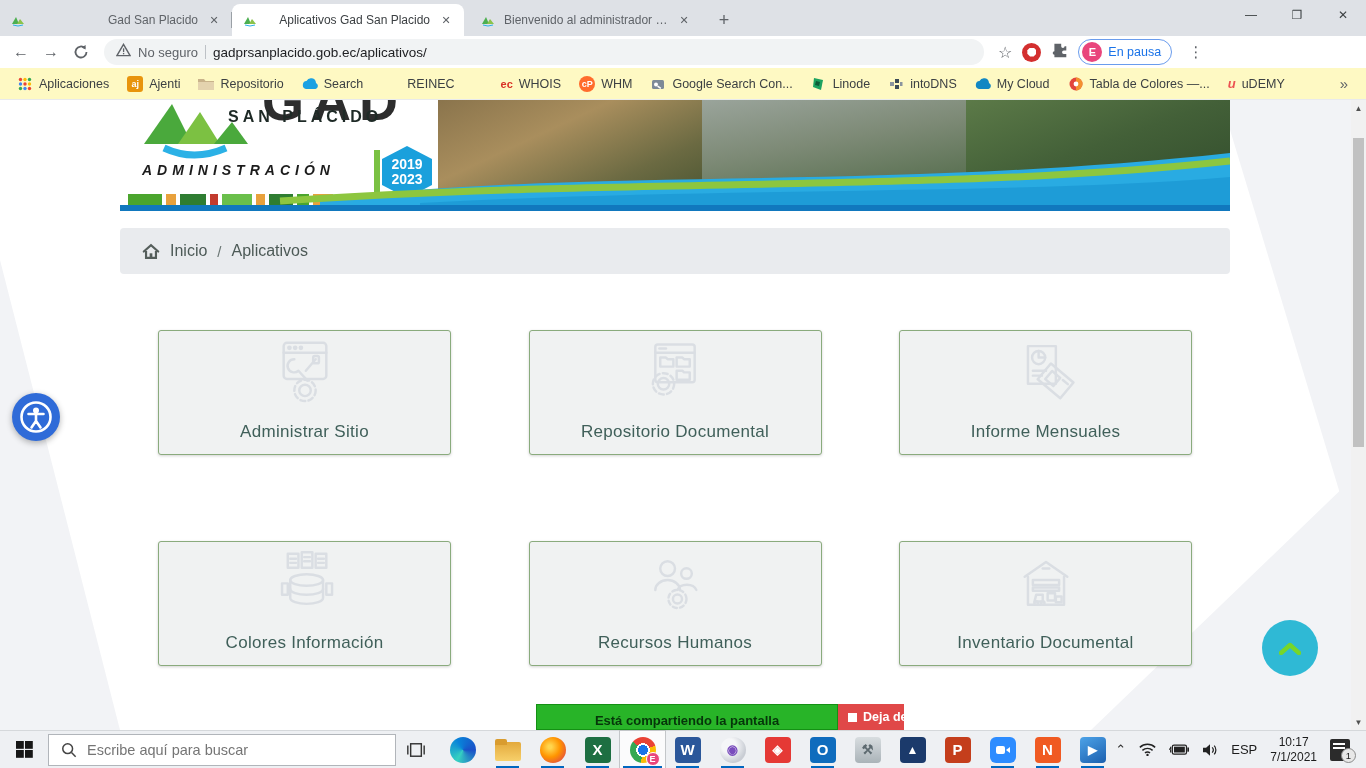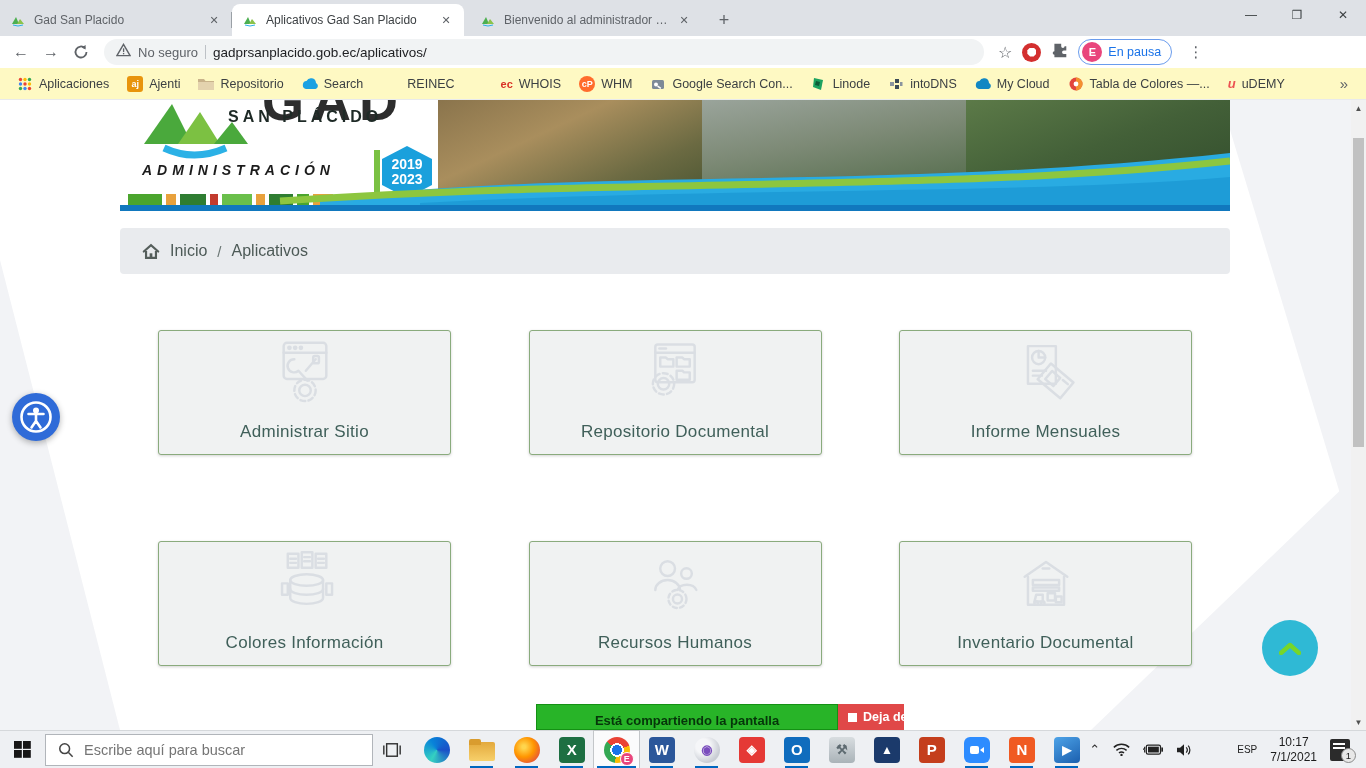--- a/index.html
+++ b/index.html
@@ -5,21 +5,21 @@
   * { margin:0; padding:0; box-sizing:border-box; }
   html,body { width:1366px; height:768px; overflow:hidden; }
   body { font-family:"Liberation Sans", sans-serif; background:#dee1e6; }
   .screen { position:relative; width:1366px; height:768px; overflow:hidden; }
 
   
   .tabstrip { position:absolute; top:0; left:0; width:1366px; height:36px; background:#dee1e6; display:flex; align-items:flex-end; }
   .tab { width:232px; height:32px; display:flex; align-items:center; gap:8px; padding:0 10px; font-size:12px; color:#5f6368; position:relative; cursor:pointer; }
   .tab .sep { position:absolute; right:0; top:8px; height:16px; width:1px; background:#9aa0a6; }
   .tab.active { background:#fff; border-radius:8px 8px 0 0; color:#3c4043; z-index:2; }
-  .tab-title { flex:1; white-space:nowrap; overflow:hidden; text-overflow:ellipsis; }
+  .tab-title { flex:1; white-space:nowrap; overflow:hidden; text-overflow:ellipsis;text-align:right; }
   .tab-close { width:16px; height:16px; border-radius:50%; display:flex; align-items:center; justify-content:center; font-size:11px; color:#5f6368; }
   .favicon { width:16px; height:16px; flex:0 0 16px; }
   .newtab-btn { width:28px; height:28px; margin:0 0 2px 8px; border-radius:50%; display:flex; align-items:center; justify-content:center; font-size:18px; color:#5f6368; }
   .win-controls { position:absolute; right:0; top:0; height:30px; display:flex; }
   .win-btn { width:46px; height:30px; display:flex; align-items:center; justify-content:center; font-size:12px; color:#3c4043; }
 
   
   .toolbar { position:absolute; top:36px; left:0; width:1366px; height:32px; background:#fff; display:flex; align-items:center; padding:0 8px; gap:4px; }
   .nav-btn { width:26px; height:26px; display:flex; align-items:center; justify-content:center; font-size:16px; color:#5f6368; border-radius:50%; }
   .omnibox { flex:0 0 880px; width:880px; height:26px; margin-left:6px; background:#f1f3f4; border-radius:13px; display:flex; align-items:center; padding:0 12px; gap:7px; }
@@ -123,21 +123,21 @@
   .ic-diamond { background:#e53935; font-size:13px; }
   .ic-outlook { background:#0f6cbd; }
   .ic-utility { background:linear-gradient(#d8dde0,#aab3b8); color:#5d6a70; font-size:13px; }
   .ic-scan { background:#1b3a6b; font-size:12px; }
   .ic-ppt { background:#c43e1c; }
   .ic-zoom { background:#2d8cff; border-radius:6px; }
   .ic-nitro { background:#f05a22; }
   .ic-player { background:linear-gradient(150deg,#4da3e8,#1b5fae); font-size:12px; }
   .tray { margin-left:auto; display:flex; align-items:center; gap:13px; padding-right:10px; color:#1c1c1c; }
   .tray-chevron { font-size:13px; color:#333; }
-  .tray-lang { font-size:10px;margin-left:32px; }
+  .tray-lang { font-size:13px; }
   .tray-clock { font-size:12px; text-align:center; line-height:1.25; }
   .tray-notif { position:relative; width:26px; height:22px; }
   .notif-body { position:absolute; inset:0; right:6px; background:#2b2b2b; border-radius:2px; }
   .notif-body::after { content:""; position:absolute; left:3px; top:4px; width:12px; height:2px; background:#fff; box-shadow:0 4px 0 #fff; }
   .notif-badge { position:absolute; right:0; bottom:-2px; width:15px; height:15px; border-radius:50%; background:#e8e8e8; border:1px solid #8a8a8a; font-size:9.5px; display:flex; align-items:center; justify-content:center; color:#222; }
 </style>
 </head>
 <body>
 
 <div class="screen">

